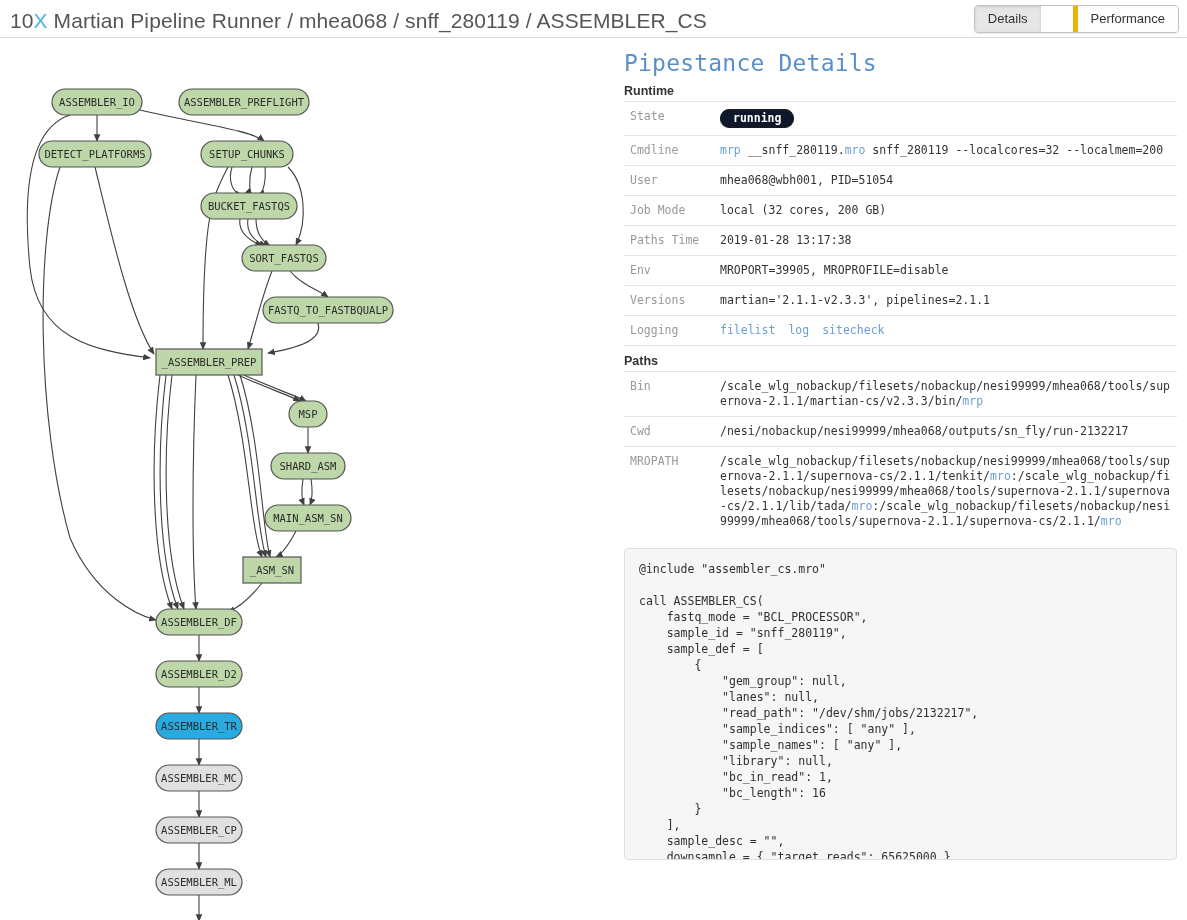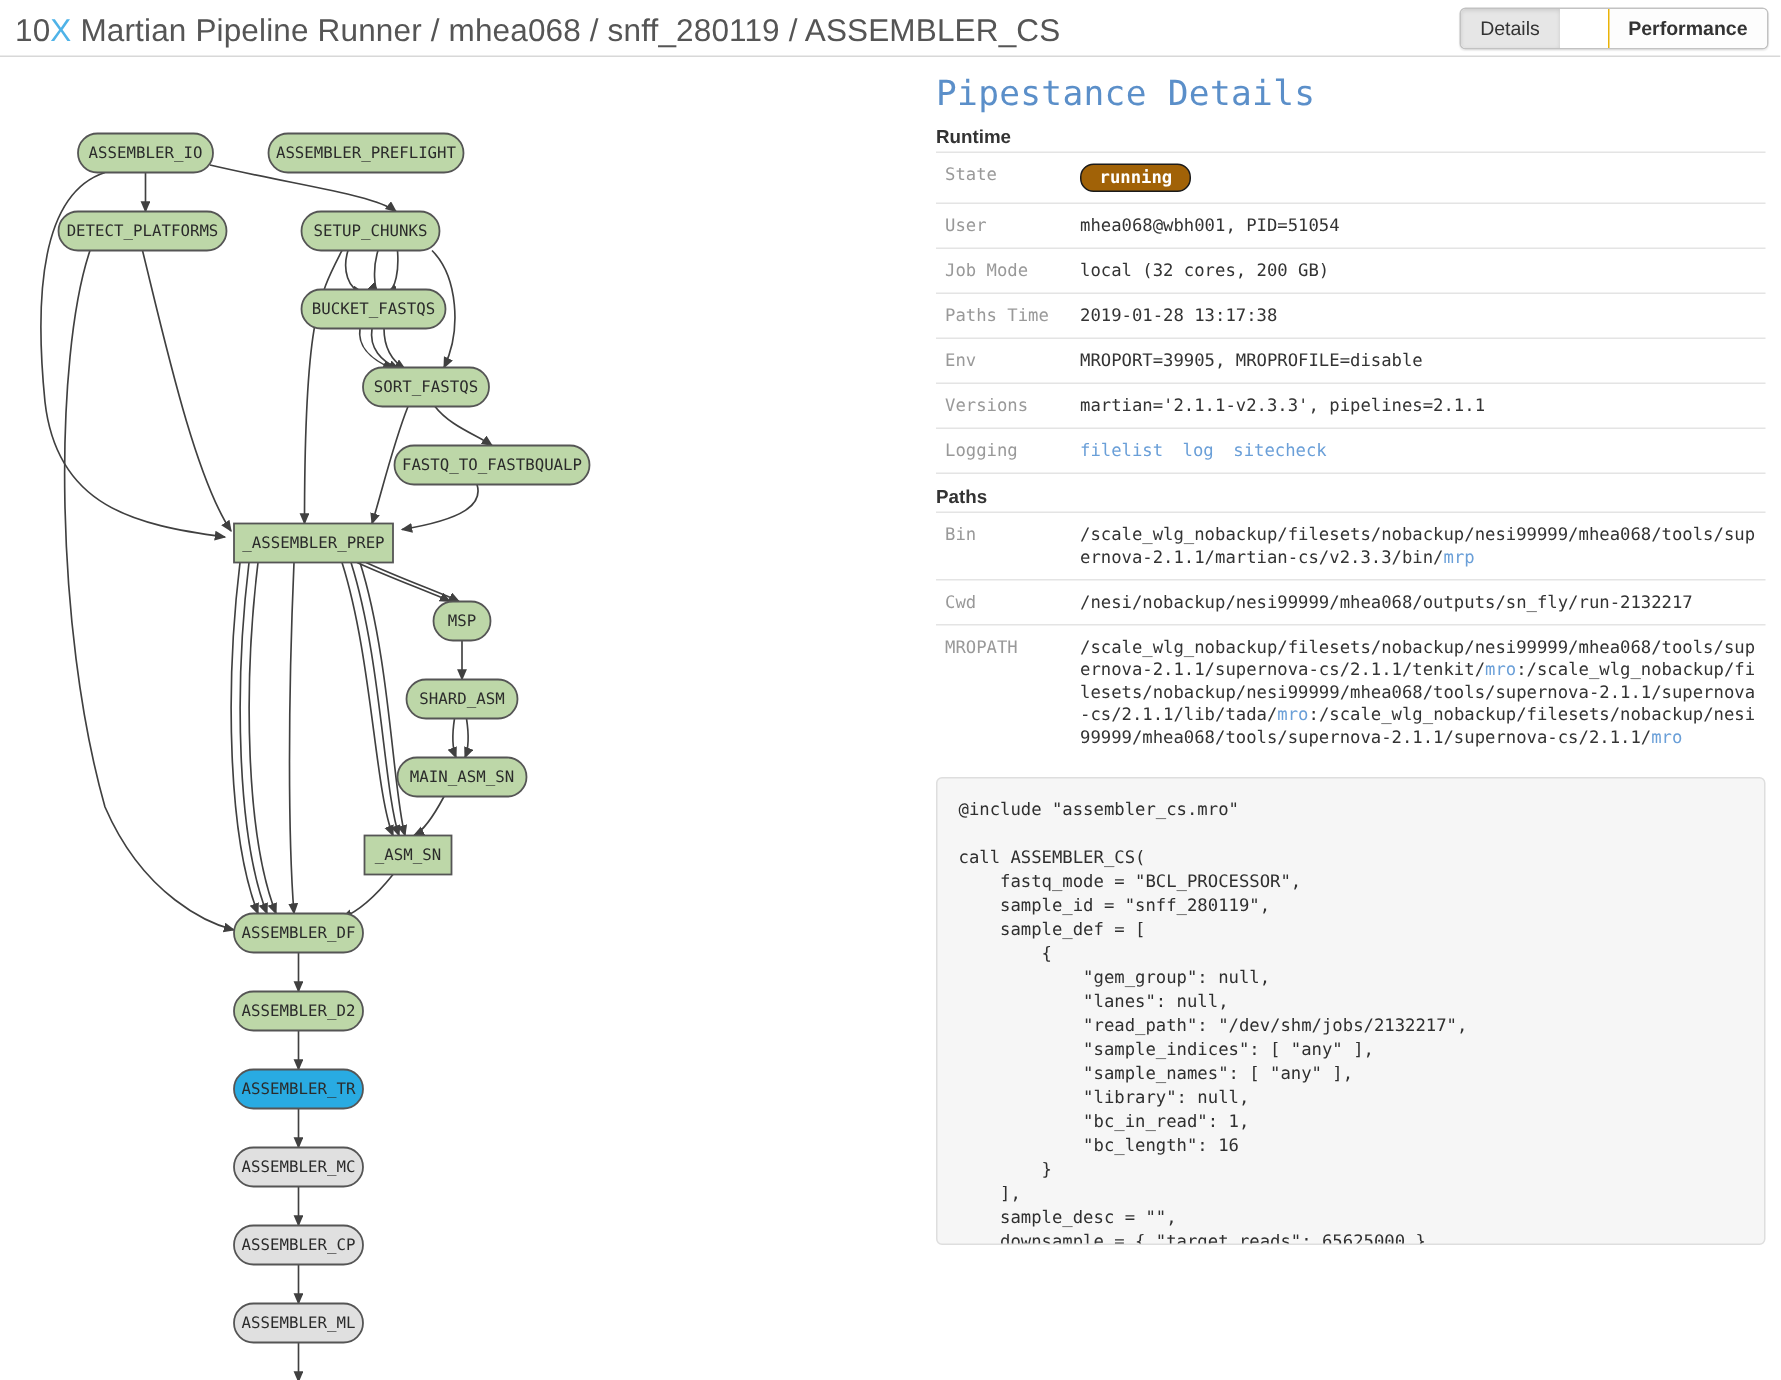--- a/index.html
+++ b/index.html
@@ -49,21 +49,21 @@
     color: #333;
     background: #fdfdfd;
     border: none;
     cursor: pointer;
     line-height: 15px;
   }
   .tab.active {
     background: #e6e6e6;
     box-shadow: inset 0 1px 3px rgba(0,0,0,.12);
   }
-  .tab + .tab { border-left: 1px solid #eab308; font-weight: bold; }
+  .tab + .tab { border-left: 5px solid #eab308; }
 
   
   #content {
     position: relative;
     height: 883px;
   }
   #graph-pane {
     position: absolute;
     left: 0;
     top: 0;
@@ -117,21 +117,21 @@
     white-space: nowrap;
     margin-left: 15px;
   }
   table.kv td.v {
     color: #333;
     word-break: break-all;
   }
   table.kv tr.last { border-bottom: 1px solid #e4e4e4; }
   .badge {
     display: inline-block;
-    background: #a16207;
+    background: #0f172a;
     color: #fff;
     font-weight: bold;
     font-family: "DejaVu Sans Mono", monospace;
     font-size: 11.5px;
     border: 1px solid #1b1b1b;
     border-radius: 9px;
     padding: 2px 12px 2px 12px;
     line-height: 13px;
   }
   .lnk {
@@ -321,20 +321,24 @@
     <h1 class="panel-title">Pipestance Details</h1>
 
     <h2 class="section-title">Runtime</h2>
     <table class="kv">
       <tbody id="runtime-rows">
           <tr>
             <td class="k">State</td>
             <td class="v"><span class="badge">running</span></td>
           </tr>
           <tr>
+            <td class="k">Cmdline</td>
+            <td class="v"><span class="hl">mrp</span> __snff_280119.<span class="hl">mro</span> snff_280119 --localcores=32 --localmem=200</td>
+          </tr>
+          <tr>
             <td class="k">User</td>
             <td class="v">mhea068@wbh001, PID=51054</td>
           </tr>
           <tr>
             <td class="k">Job Mode</td>
             <td class="v">local (32 cores, 200 GB)</td>
           </tr>
           <tr>
             <td class="k">Paths Time</td>
             <td class="v">2019-01-28 13:17:38</td>

